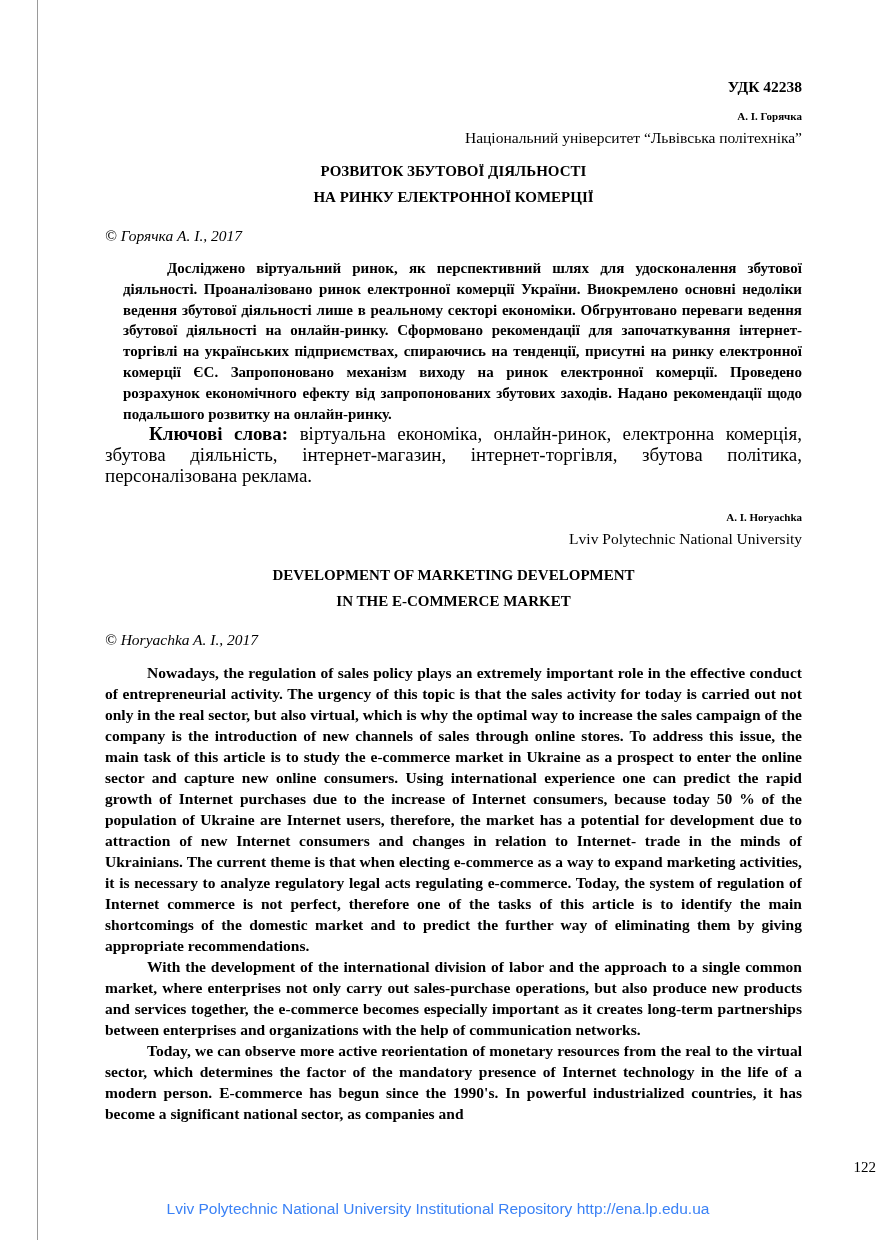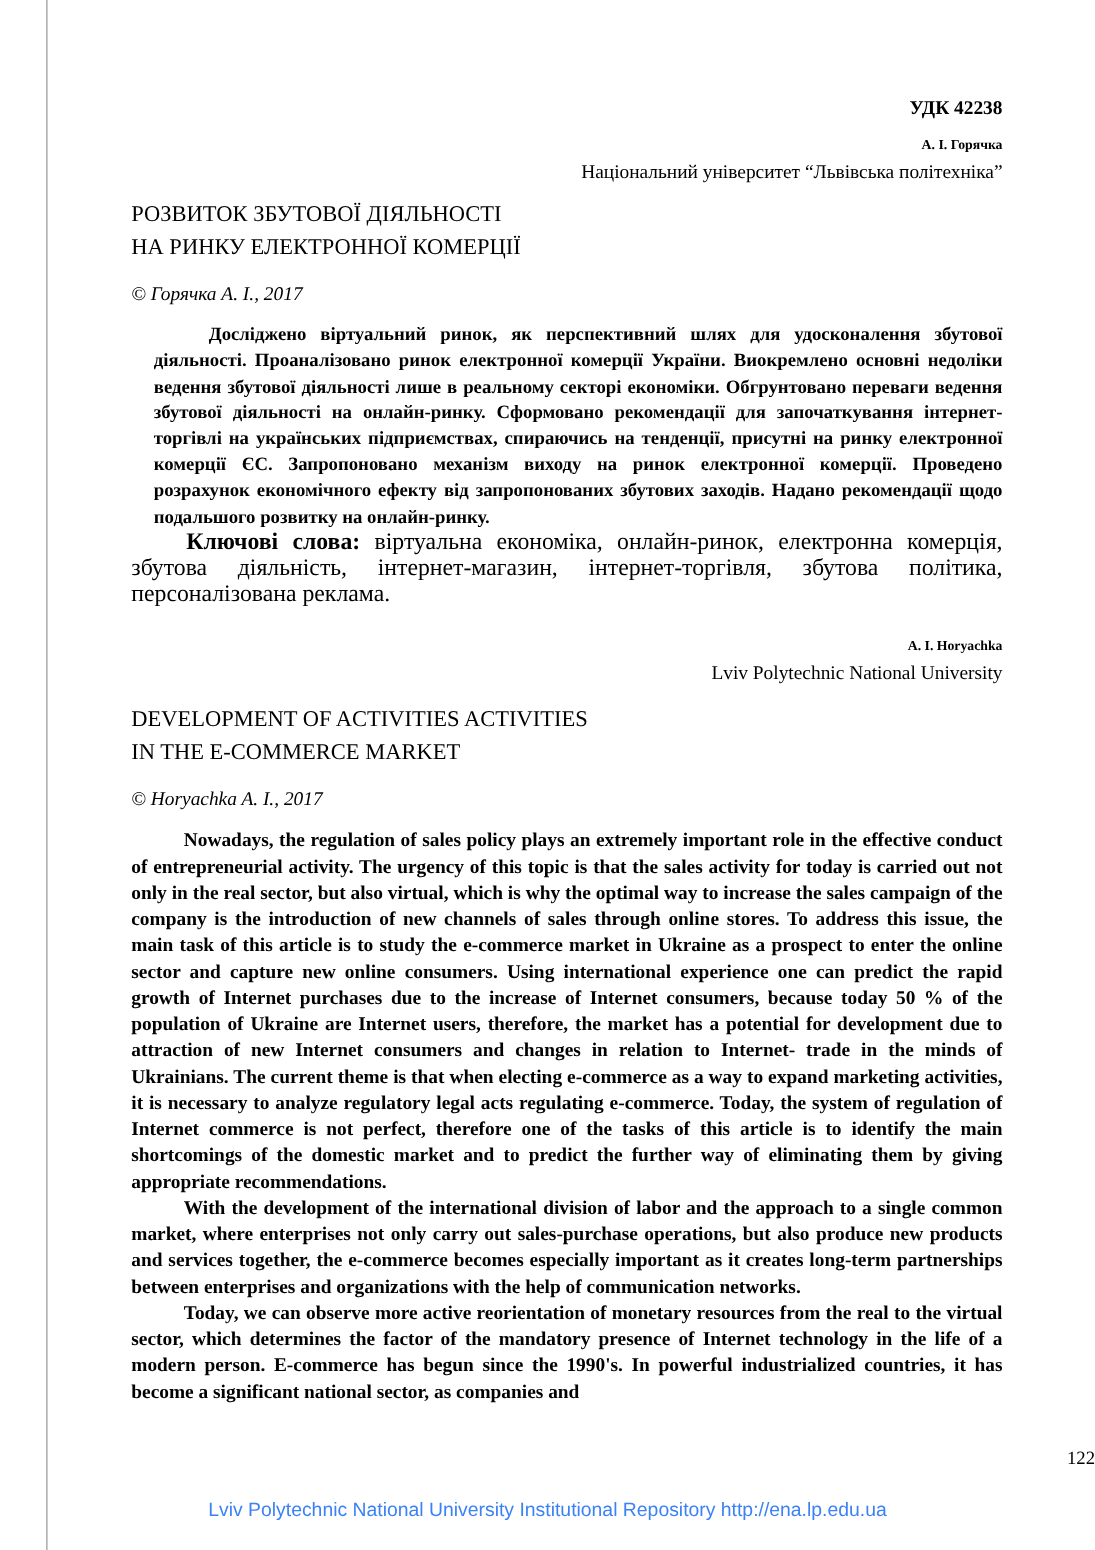--- a/index.html
+++ b/index.html
@@ -40,23 +40,23 @@
     font-size: 11px;
     line-height: 21px;
     margin-top: 9px;
   }
   .affil-line {
     text-align: right;
     font-size: 15.5px;
     line-height: 21px;
   }
   .main-title {
-    text-align: left;
-    font-weight: normal;
-    font-size: 18px;
+    text-align: center;
+    font-weight: bold;
+    font-size: 15px;
     line-height: 26px;
     margin-top: 10px;
   }
   .copyright {
     font-style: italic;
     font-size: 15.5px;
     line-height: 21px;
     margin-top: 15px;
   }
   .abstract {
@@ -133,21 +133,21 @@
       <span class="kw-label">Ключові слова:</span>
       <span>віртуальна економіка, онлайн-ринок, електронна комерція, збутова діяльність, інтернет-магазин, інтернет-торгівля, збутова політика, персоналізована реклама.</span>
     </p>
 
     <div class="en-block">
       <div class="author-line">A. I. Horyachka</div>
       <div class="affil-line">Lviv Polytechnic National University</div>
     </div>
 
     <h1 class="main-title en-title">
-      <span>DEVELOPMENT OF ACTIVITIES ACTIVITIES</span><br>
+      <span>DEVELOPMENT OF MARKETING DEVELOPMENT</span><br>
       <span>IN THE E-COMMERCE MARKET</span>
     </h1>
 
     <div class="copyright">© Horyachka A. I., 2017</div>
 
     <div class="body-text">
       <p class="body-para">Nowadays, the regulation of sales policy plays an extremely important role in the effective conduct of entrepreneurial activity. The urgency of this topic is that the sales activity for today is carried out not only in the real sector, but also virtual, which is why the optimal way to increase the sales campaign of the company is the introduction of new channels of sales through online stores. To address this issue, the main task of this article is to study the e-commerce market in Ukraine as a prospect to enter the online sector and capture new online consumers. Using international experience one can predict the rapid growth of Internet purchases due to the increase of Internet consumers, because today 50 % of the population of Ukraine are Internet users, therefore, the market has a potential for development due to attraction of new Internet consumers and changes in relation to Internet- trade in the minds of Ukrainians. The current theme is that when electing e-commerce as a way to expand marketing activities, it is necessary to analyze regulatory legal acts regulating e-commerce. Today, the system of regulation of Internet commerce is not perfect, therefore one of the tasks of this article is to identify the main shortcomings of the domestic market and to predict the further way of eliminating them by giving appropriate recommendations.</p>
       <p class="body-para">With the development of the international division of labor and the approach to a single common market, where enterprises not only carry out sales-purchase operations, but also produce new products and services together, the e-commerce becomes especially important as it creates long-term partnerships between enterprises and organizations with the help of communication networks.</p>
       <p class="body-para">Today, we can observe more active reorientation of monetary resources from the real to the virtual sector, which determines the factor of the mandatory presence of Internet technology in the life of a modern person. E-commerce has begun since the 1990's. In powerful industrialized countries, it has become a significant national sector, as companies and</p>
     </div>

